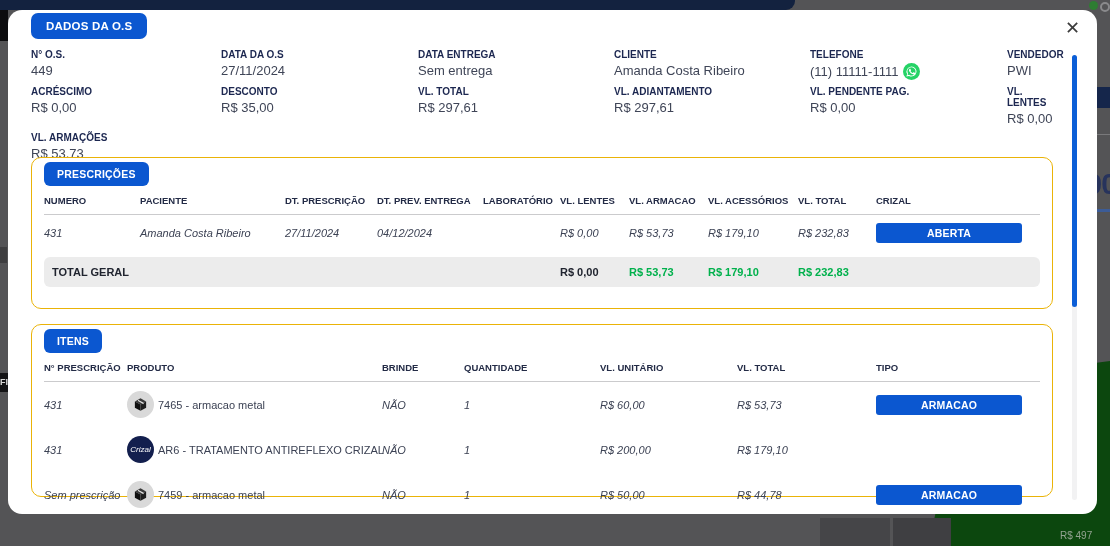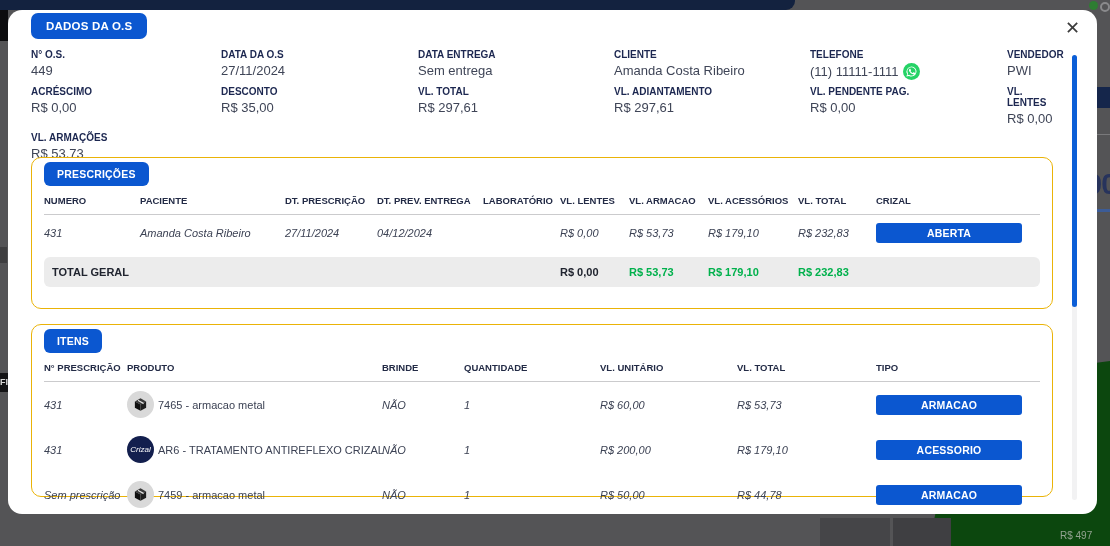--- a/index.html
+++ b/index.html
@@ -225,21 +225,20 @@
       <div class="grid drow">
         <div class="cell">431</div>
         <div class="pcell">
           <span class="picon crizal">Crizal</span>
           <span>AR6 - TRATAMENTO ANTIREFLEXO CRIZAL</span>
         </div>
         <div class="cell">NÃO</div>
         <div class="cell">1</div>
         <div class="cell">R$ 200,00</div>
         <div class="cell">R$ 179,10</div>
-        <div class="sbadge">ACESSORIO</div>
       </div>
 
       <div class="grid drow">
         <div class="cell">Sem prescrição</div>
         <div class="pcell">
           <span class="picon">
             <svg viewBox="0 0 24 24">
                 <polygon points="12,2 21,7 12,12 3,7" fill="#3a3a3a"></polygon>
                 <polygon points="3,7 12,12 12,22 3,17" fill="#101010"></polygon>
                 <polygon points="21,7 12,12 12,22 21,17" fill="#1f1f1f"></polygon>

